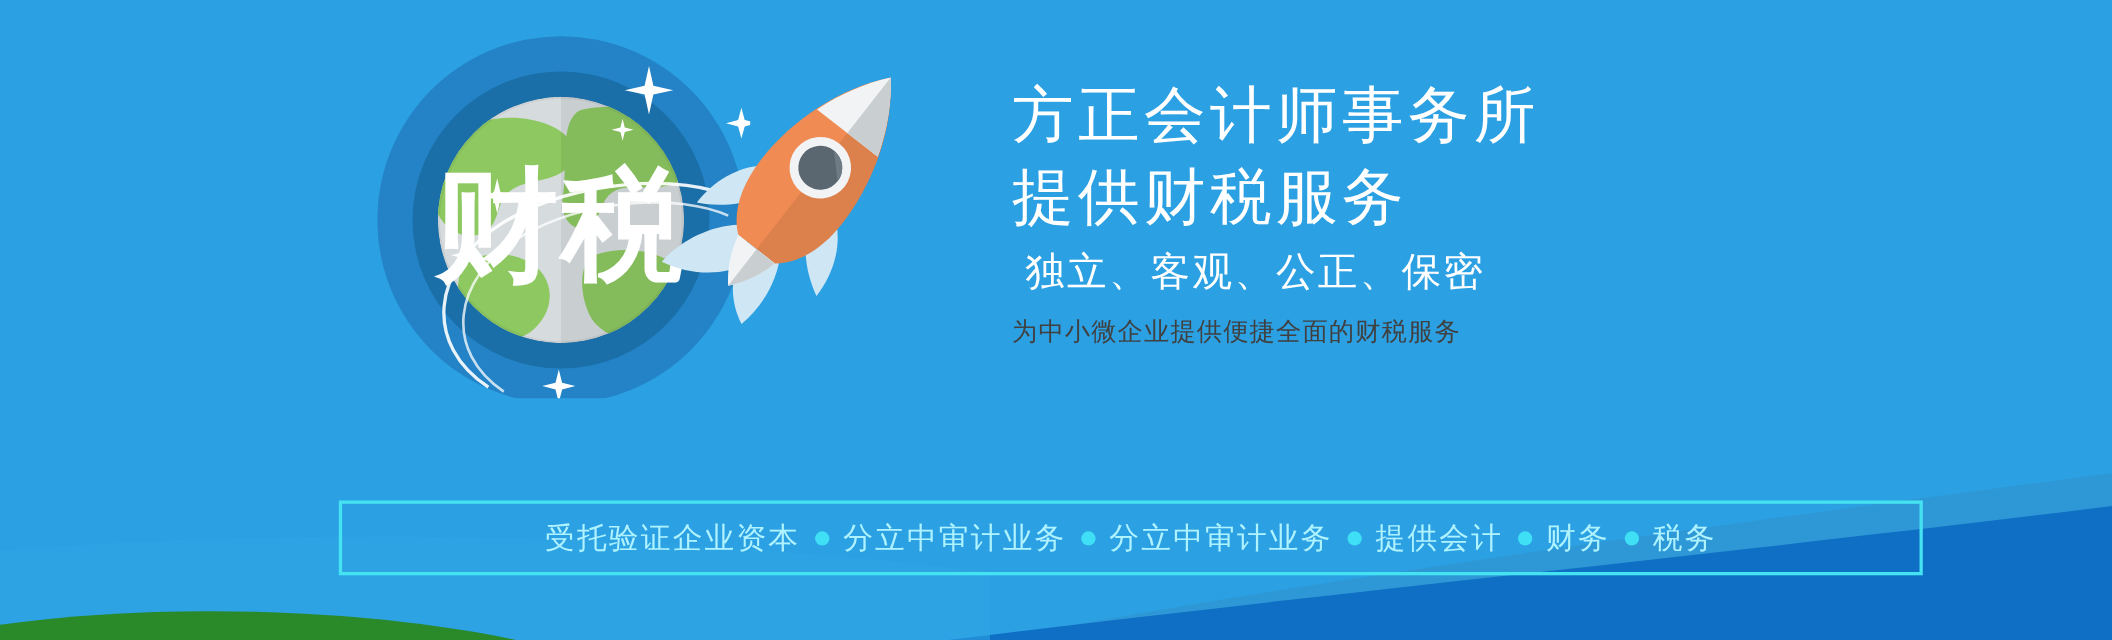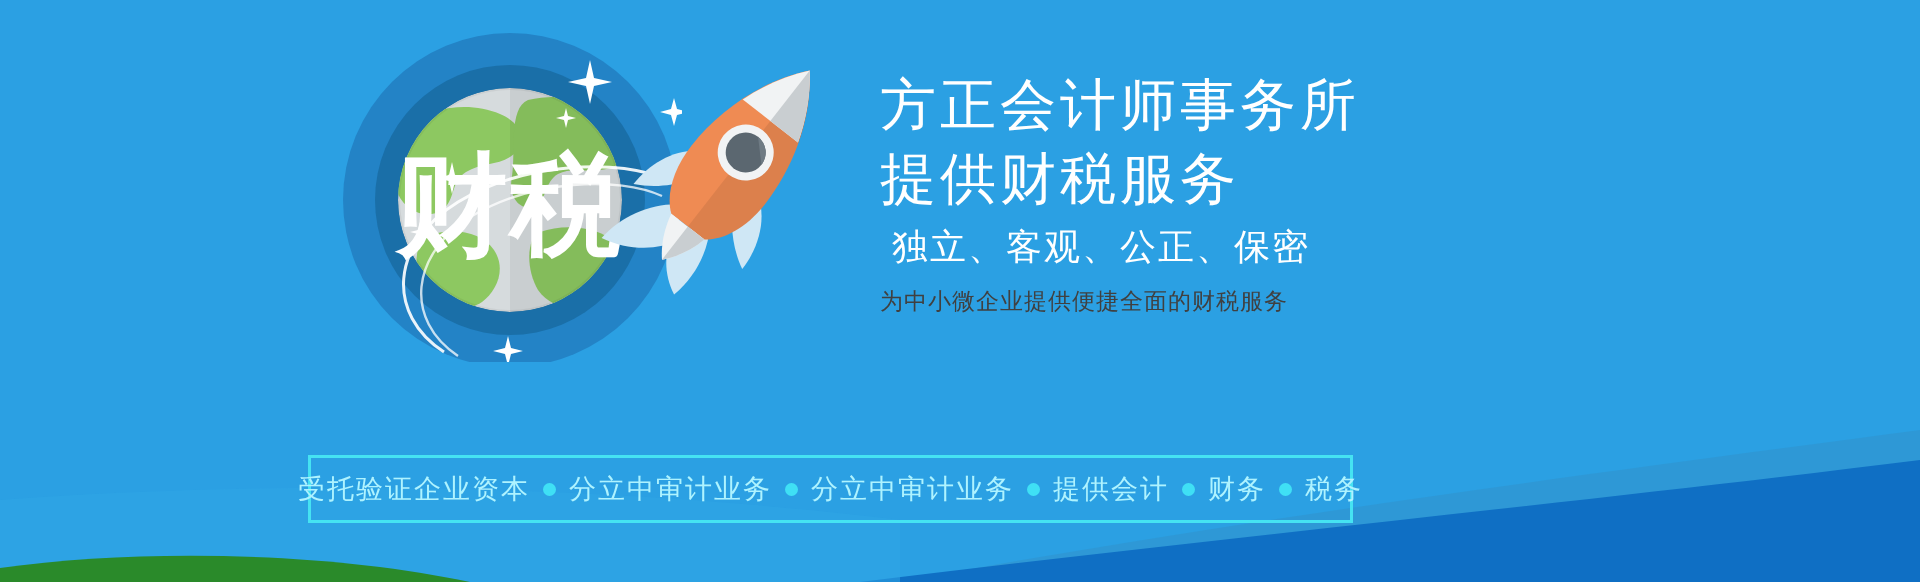--- a/index.html
+++ b/index.html
@@ -34,21 +34,21 @@
   
   #rocket {
     position:absolute;
     left:560px; top:18px;
     width:360px; height:290px;
   }
 
   
   #copy {
     position:absolute;
-    left:880px; top:68px;
+    left:920px; top:68px;
     width:700px;
   }
   .line-1, .line-2 {
     color:#ffffff;
     font-size:56px;
     line-height:74px;
     letter-spacing:4px;
     font-weight:400;
     white-space:nowrap;
   }
@@ -67,21 +67,21 @@
     line-height:46px;
     letter-spacing:1px;
     font-weight:400;
     white-space:nowrap;
   }
 
   
   #services-box {
     position:absolute;
     left:308px; top:455px;
-    width:1045px; height:68px;
+    width:1440px; height:68px;
     border:3px solid #45e3f2;
     display:flex;
     align-items:center;
     justify-content:center;
     background:transparent;
   }
   #services-list {
     display:flex;
     align-items:center;
     gap:0;

